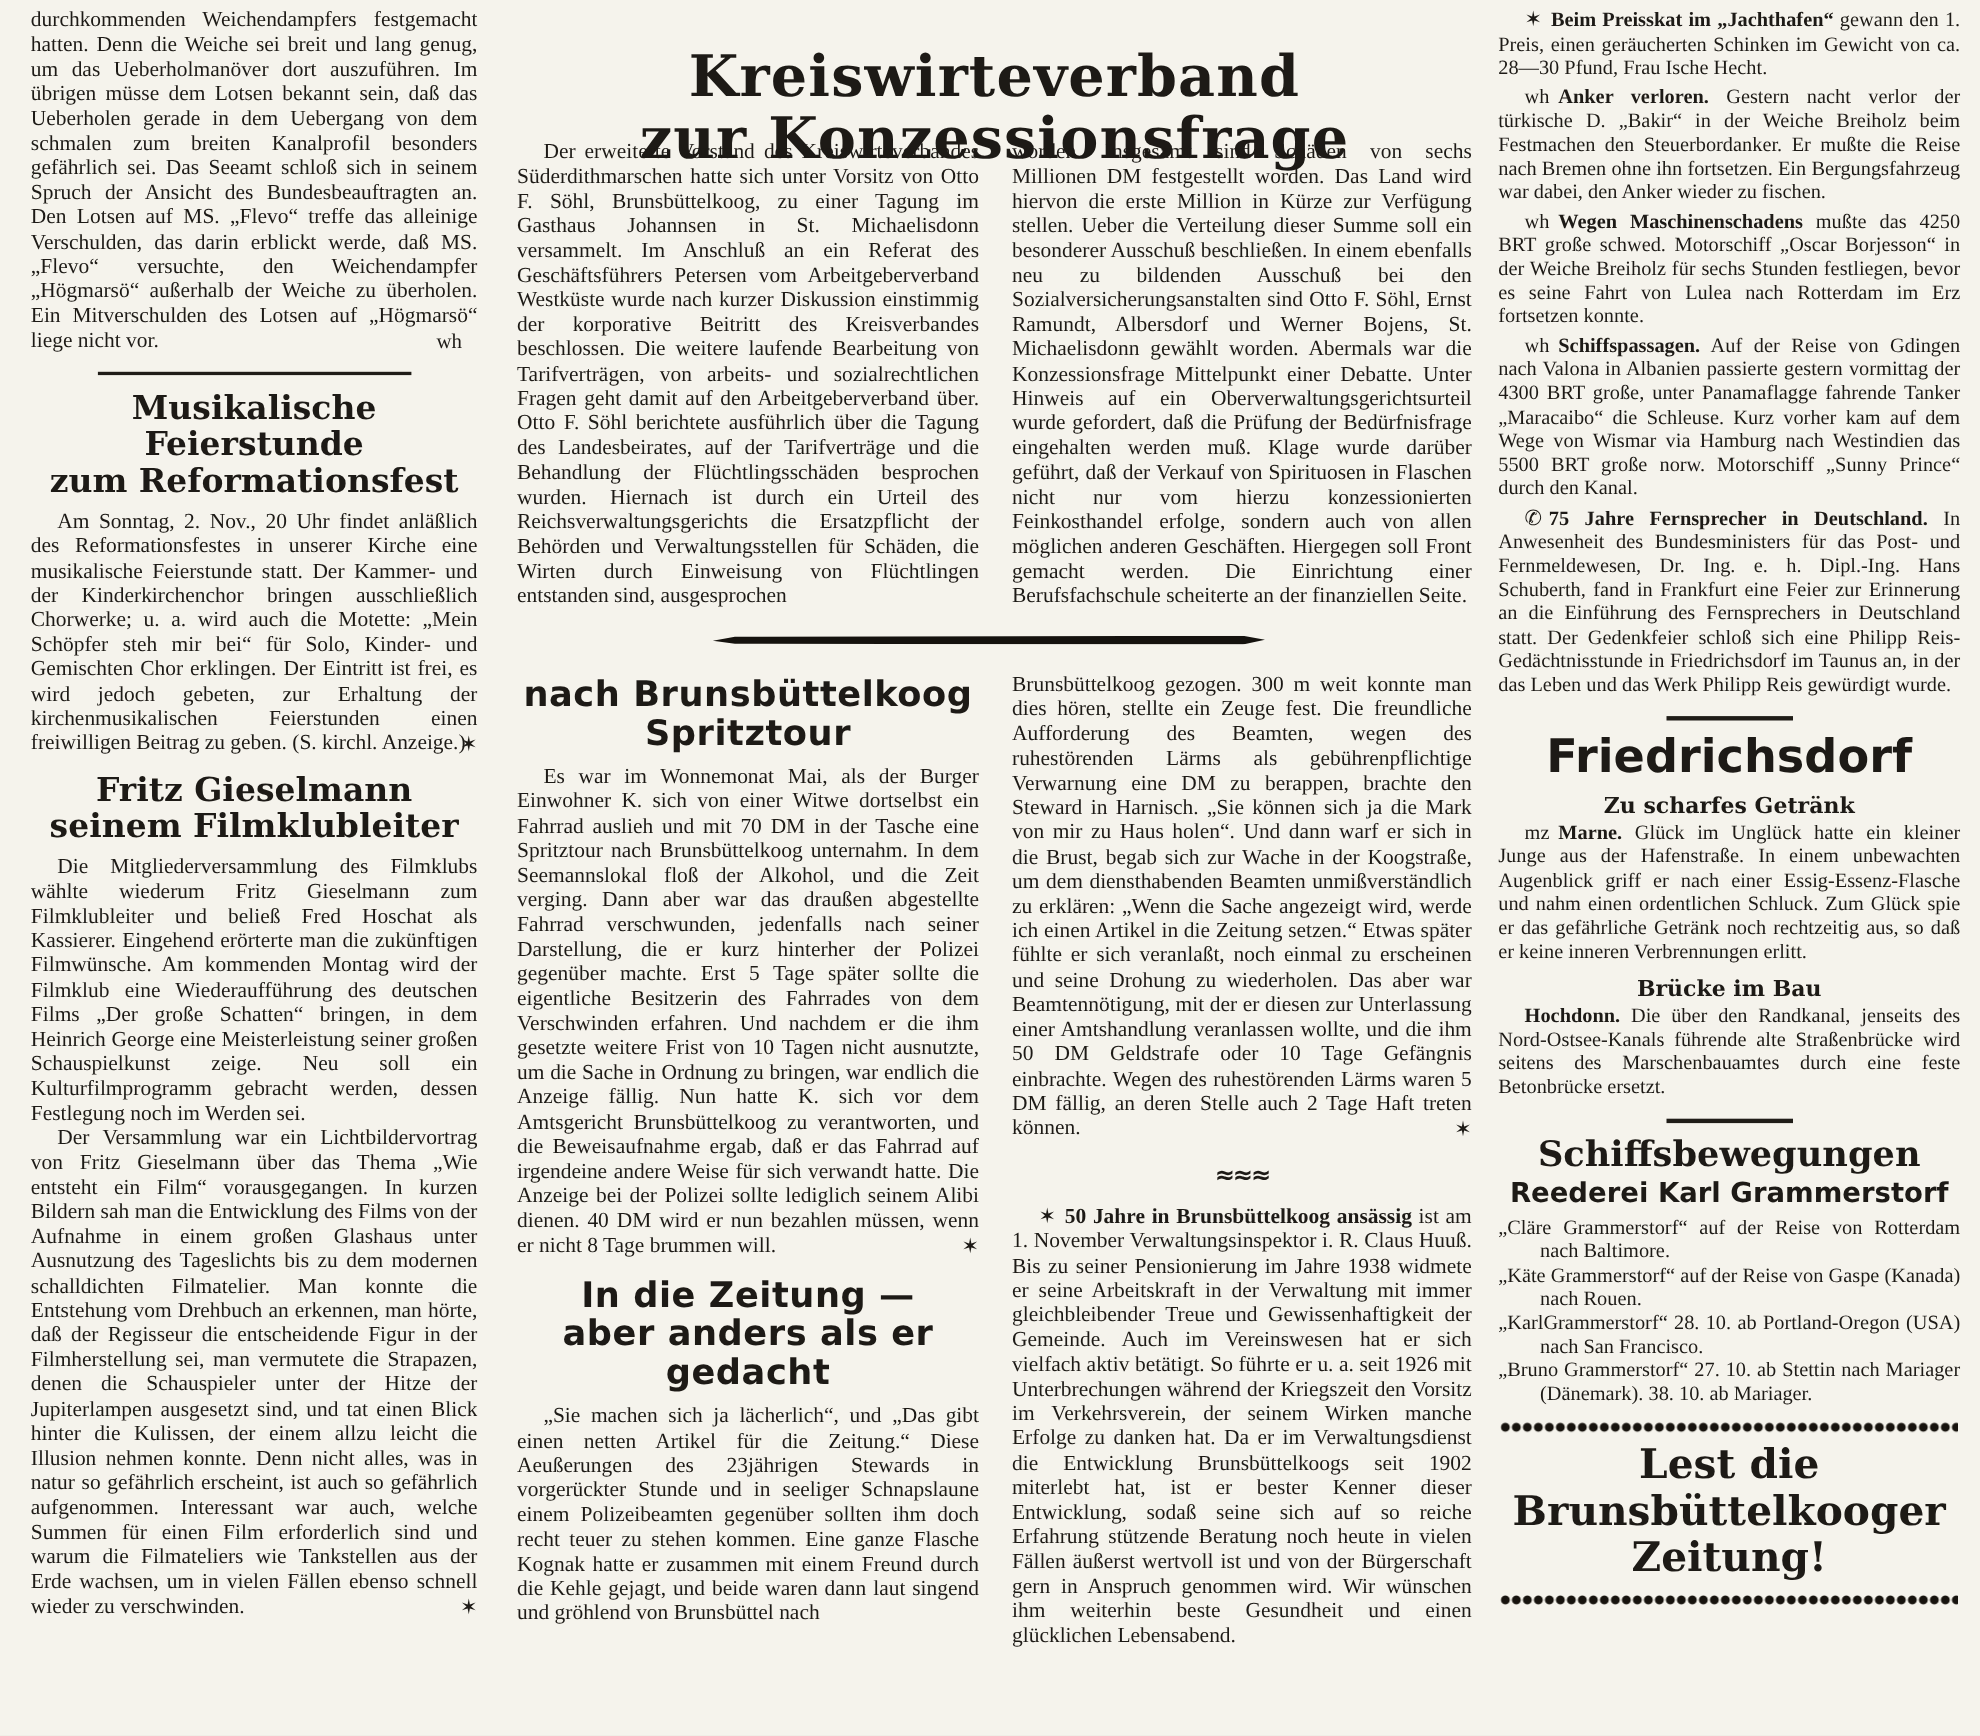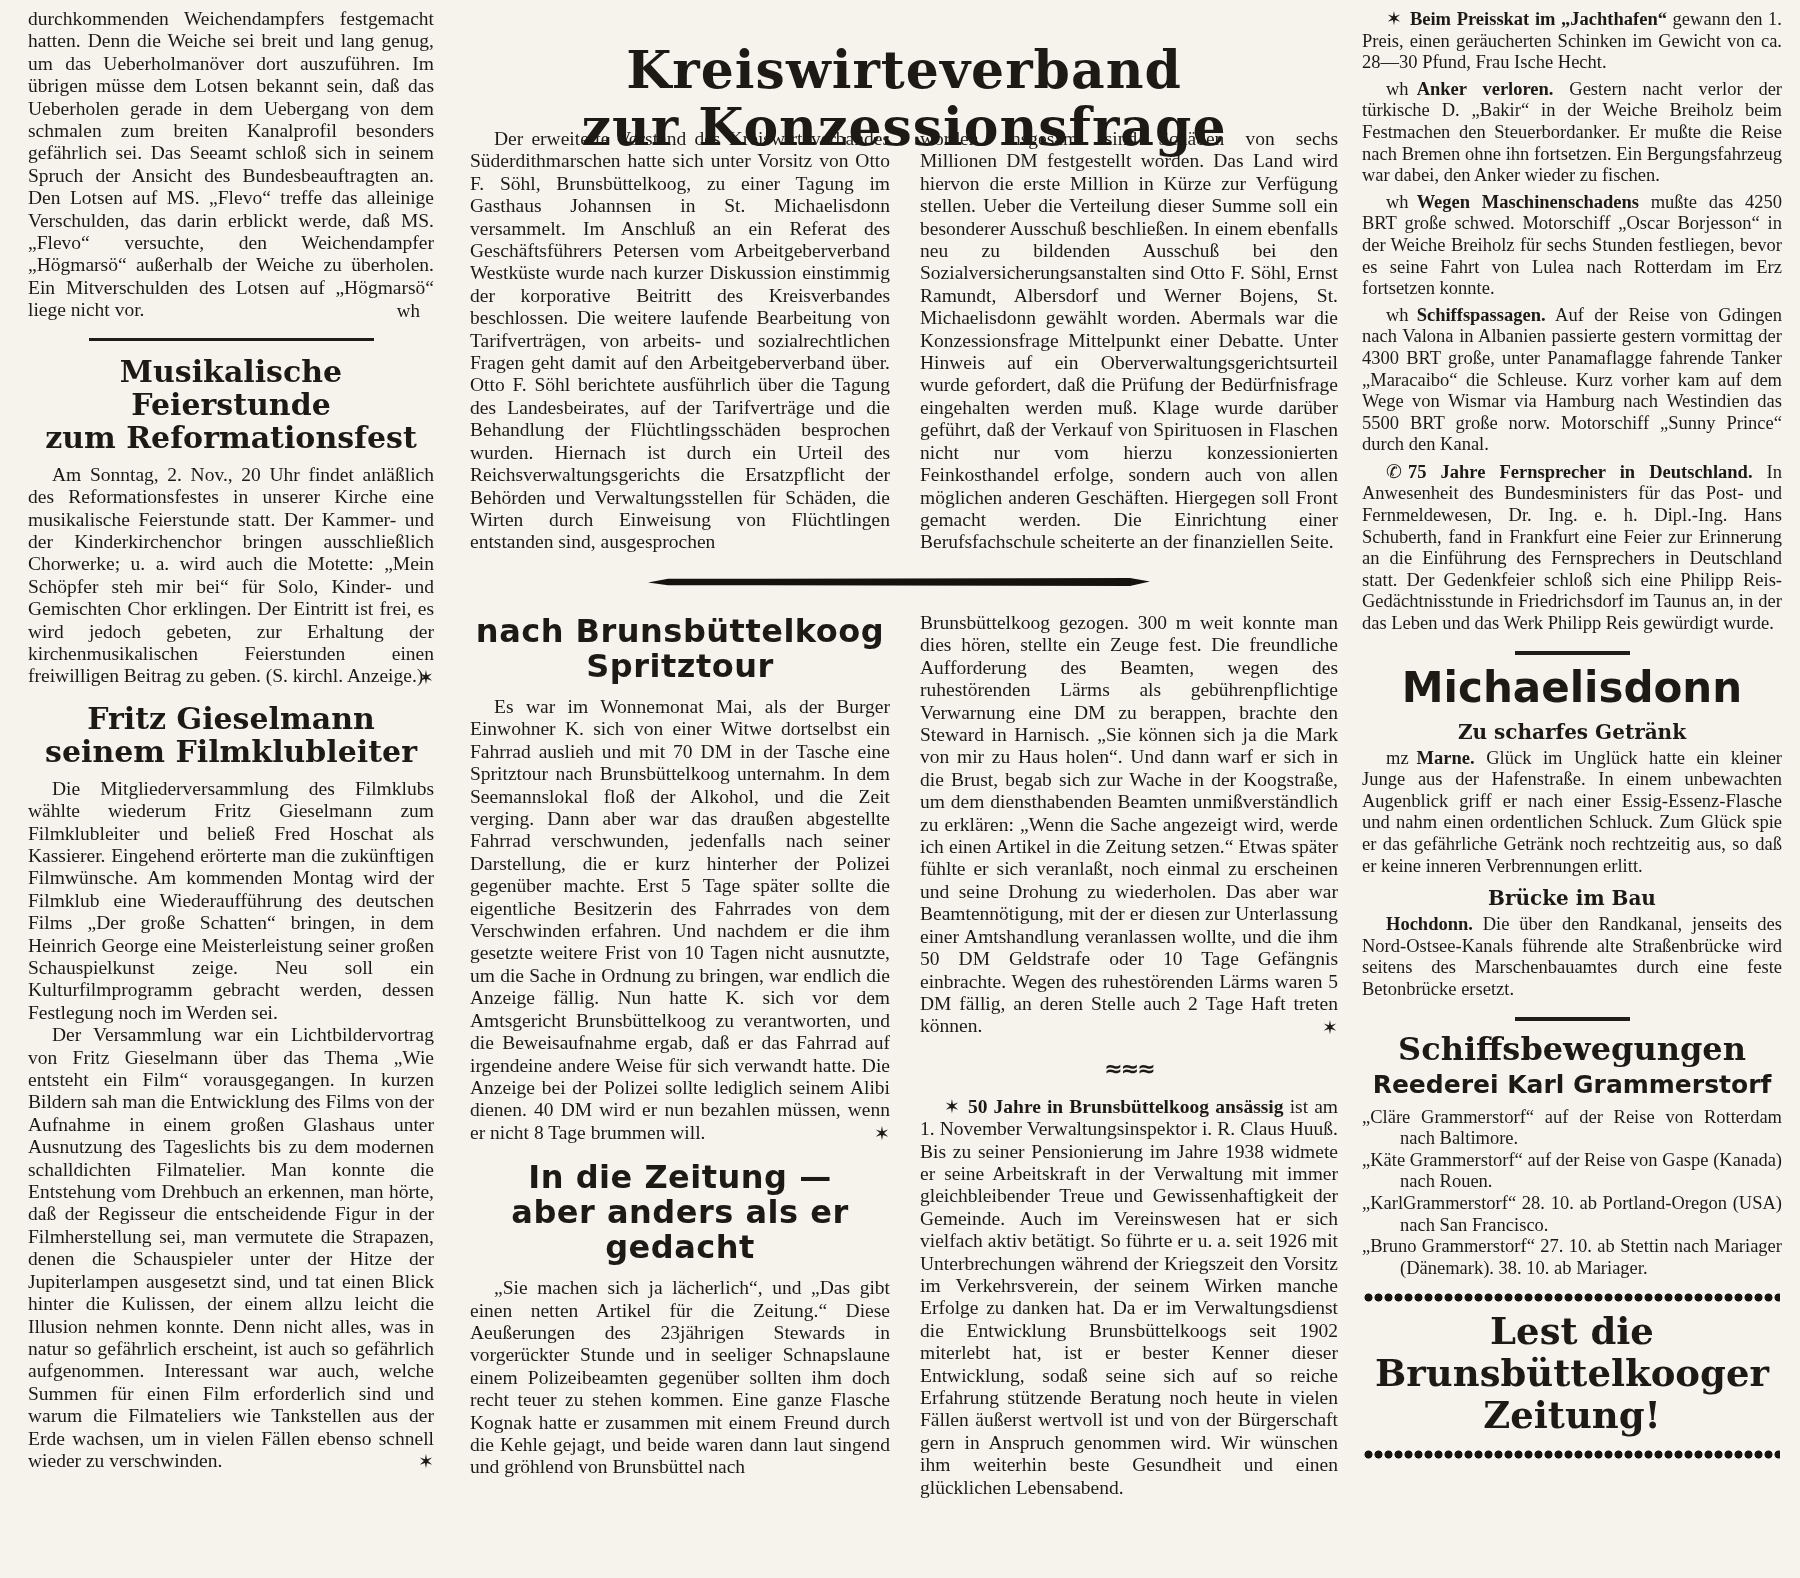--- a/index.html
+++ b/index.html
@@ -143,21 +143,21 @@
     <p class="body-text indent brief">
       <span class="lead-prefix">wh</span><b>Schiffspassagen.</b>
       <span>Auf der Reise von Gdingen nach Valona in Albanien passierte gestern vormittag der 4300 BRT große, unter Panamaflagge fahrende Tanker „Maracaibo“ die Schleuse. Kurz vorher kam auf dem Wege von Wismar via Hamburg nach Westindien das 5500 BRT große norw. Motorschiff „Sunny Prince“ durch den Kanal.</span>
     </p>
     <p class="body-text indent brief">
       <span class="phone">✆</span><b>75 Jahre Fernsprecher in Deutschland.</b>
       <span>In Anwesenheit des Bundesministers für das Post- und Fernmeldewesen, Dr. Ing. e. h. Dipl.-Ing. Hans Schuberth, fand in Frankfurt eine Feier zur Erinnerung an die Einführung des Fernsprechers in Deutschland statt. Der Gedenkfeier schloß sich eine Philipp Reis-Gedächtnisstunde in Friedrichsdorf im Taunus an, in der das Leben und das Werk Philipp Reis gewürdigt wurde.</span>
     </p>
 
     <div class="rule-short"></div>
-    <h1 class="big">Michaelisdonn</h1>
+    <h1 class="big">Friedrichsdorf</h1>
 
     <h3 class="subhead">Zu scharfes Getränk</h3>
     <p class="body-text indent brief">
       <span class="lead-prefix">mz</span><b>Marne.</b>
       <span>Glück im Unglück hatte ein kleiner Junge aus der Hafenstraße. In einem unbewachten Augenblick griff er nach einer Essig-Essenz-Flasche und nahm einen ordentlichen Schluck. Zum Glück spie er das gefährliche Getränk noch rechtzeitig aus, so daß er keine inneren Verbrennungen erlitt.</span>
     </p>
 
     <h3 class="subhead">Brücke im Bau</h3>
     <p class="body-text indent brief">
       <b>Hochdonn.</b>

